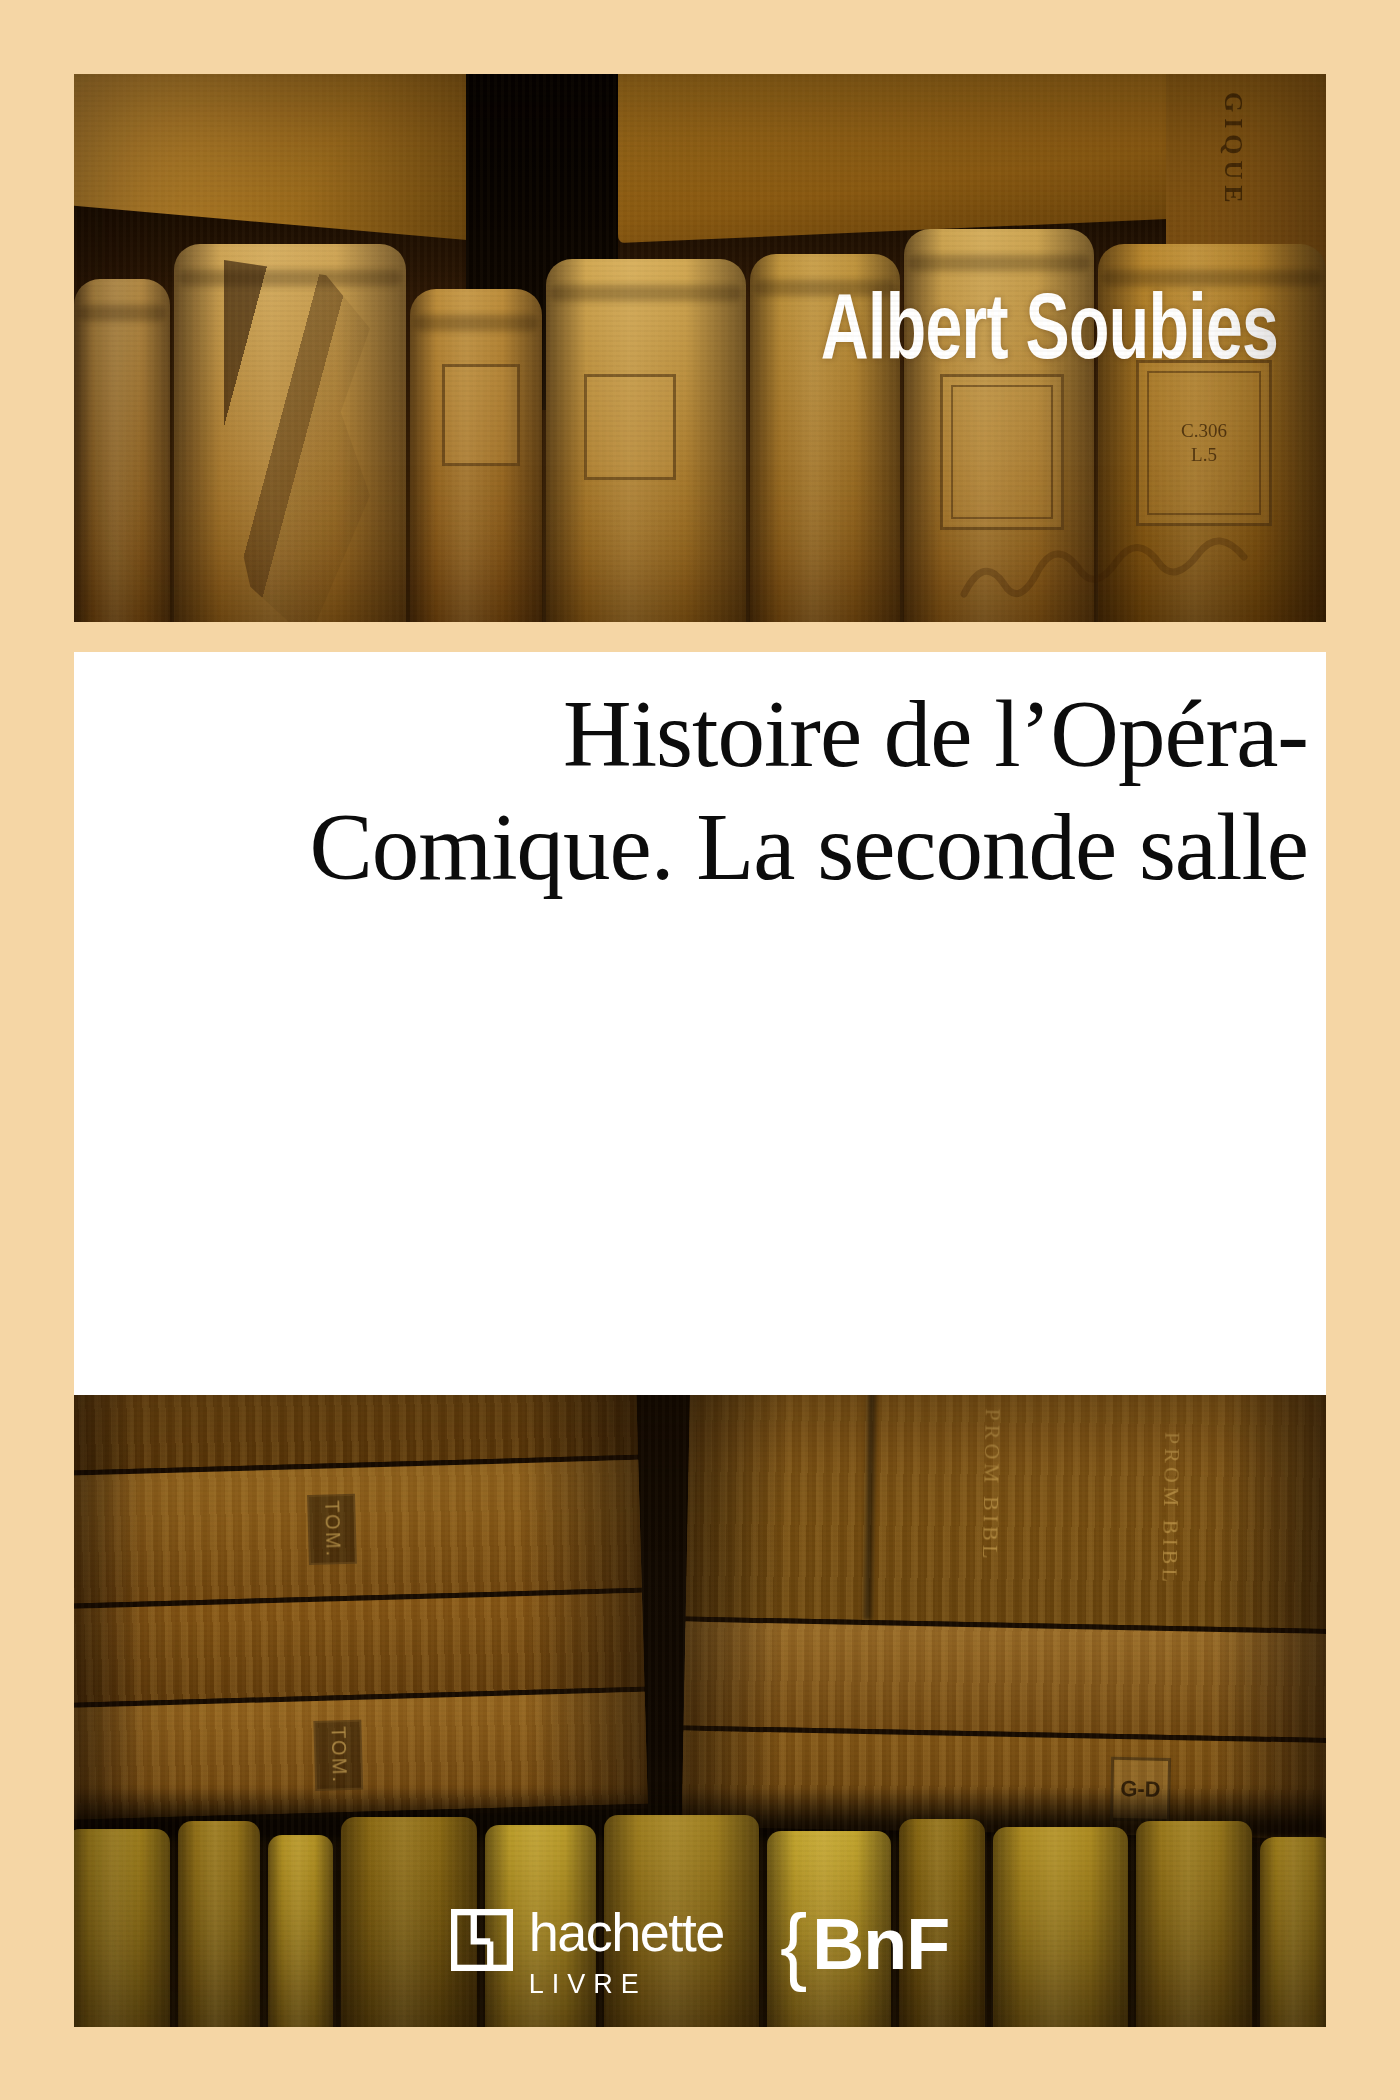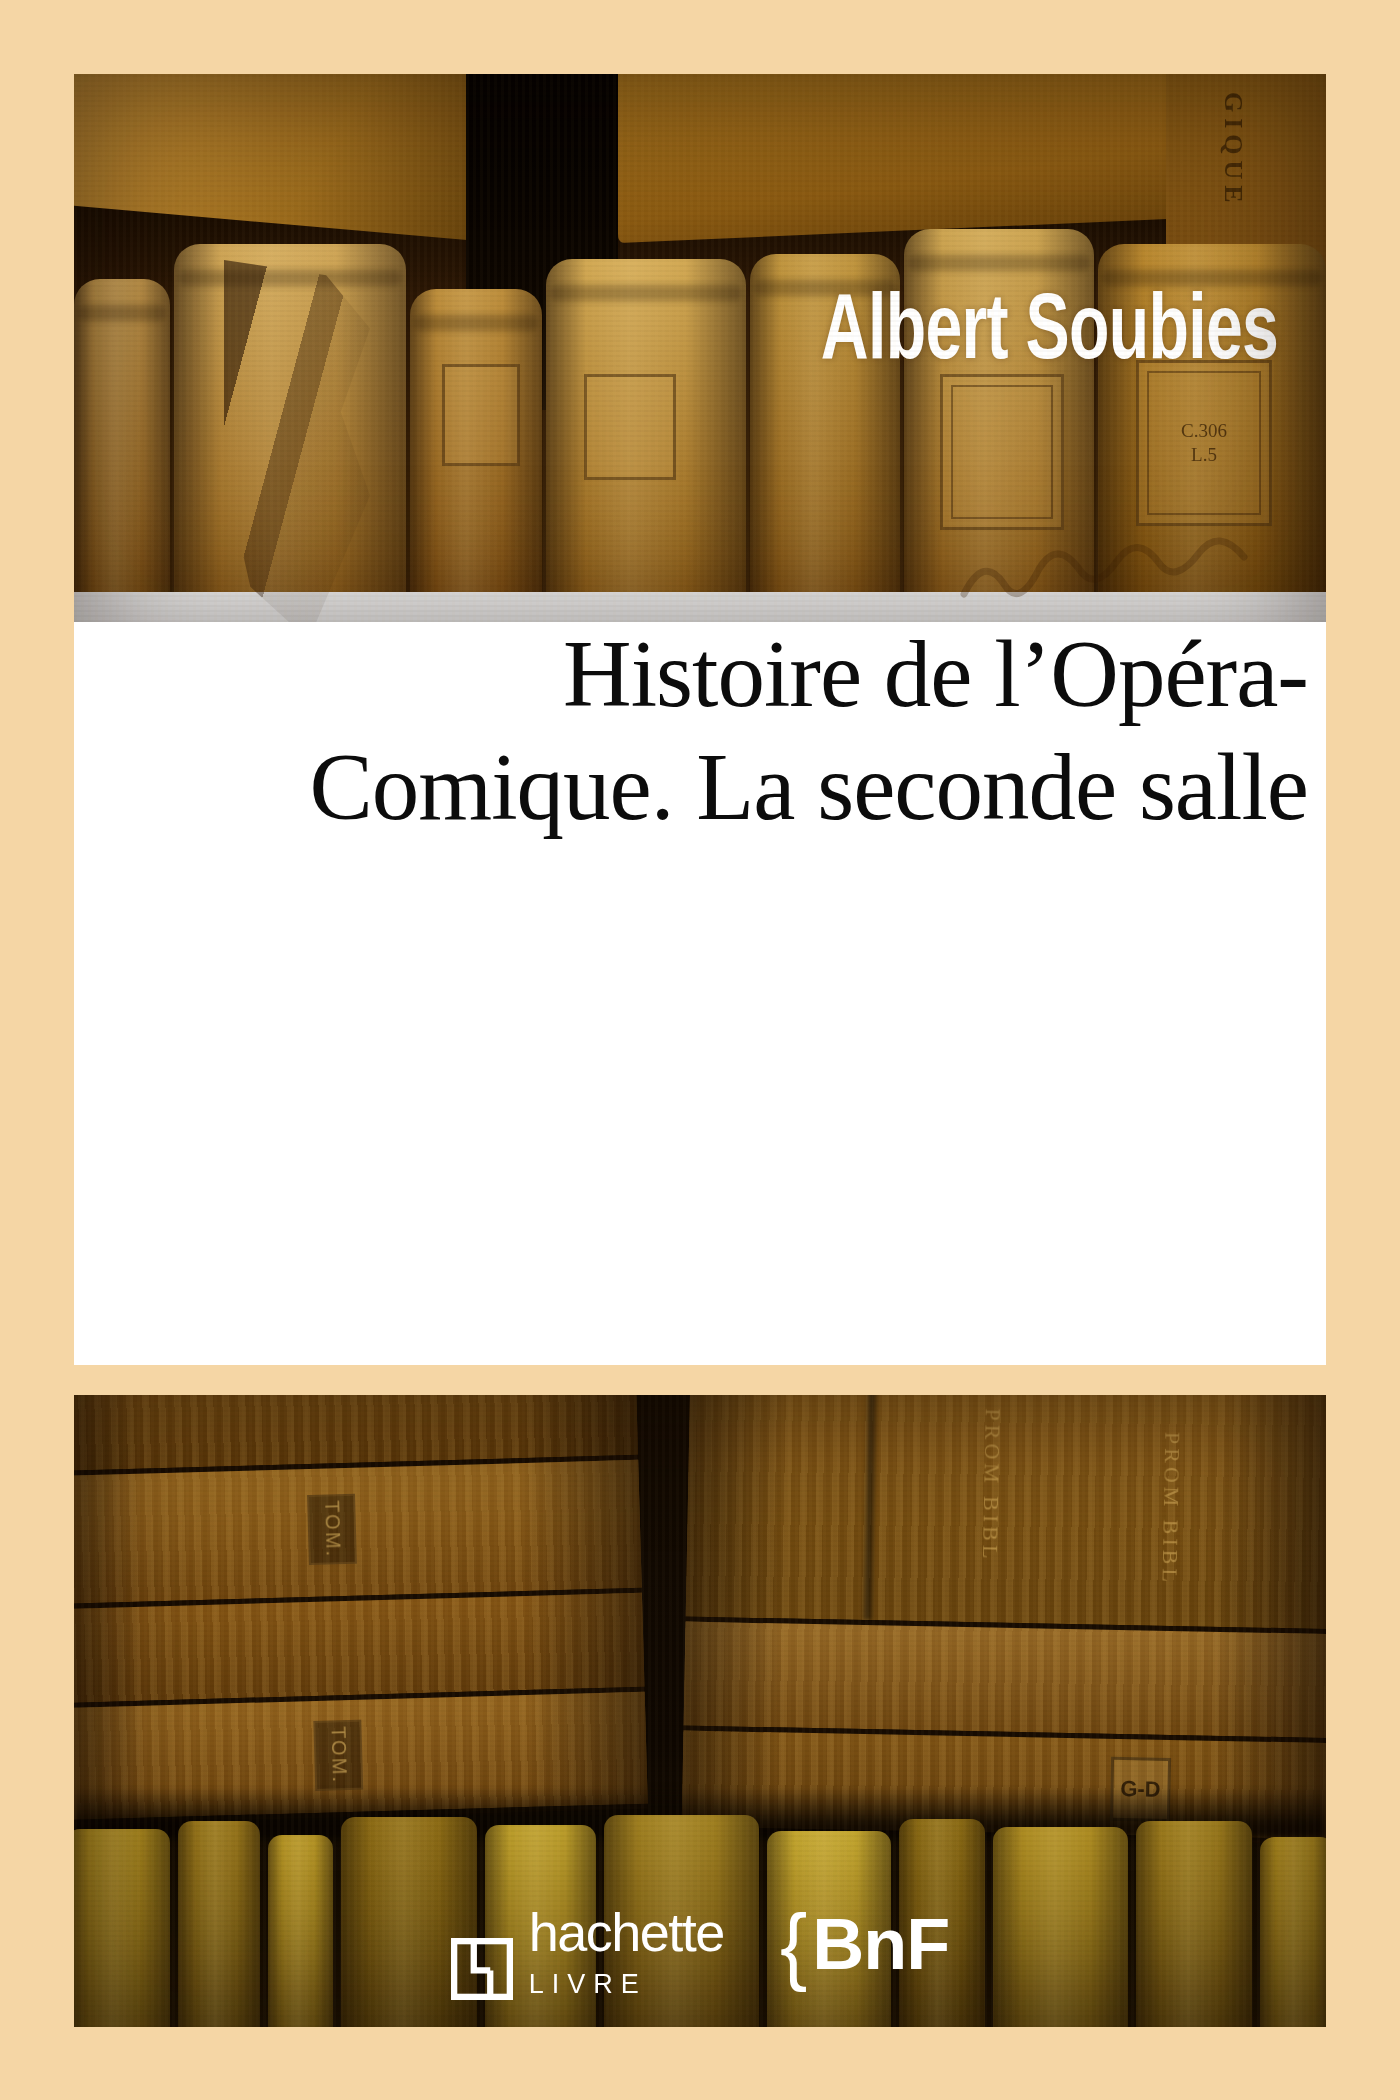--- a/index.html
+++ b/index.html
@@ -42,21 +42,21 @@
   .lbl-text{position:absolute;inset:0;display:flex;flex-direction:column;align-items:center;justify-content:center;
     font-family:"Liberation Serif",serif;font-size:19px;line-height:24px;color:rgba(52,29,4,.75);filter:blur(.4px);}
   .squiggle{position:absolute;z-index:6;opacity:.5;}
 
   
   .author{position:absolute;top:206px;right:48px;z-index:30;line-height:1;white-space:nowrap;
     font-size:92px;font-weight:700;letter-spacing:-1px;color:#ffffff;
     transform:scaleX(.72);transform-origin:100% 50%;text-shadow:0 0 8px rgba(60,30,0,.3);}
 
   
-  .band{position:absolute;left:74px;top:592px;width:1252px;height:773px;background:#ffffff;}
+  .band{position:absolute;left:74px;top:652px;width:1252px;height:773px;background:#ffffff;}
   .title{padding:26px 18px 0 0;text-align:right;font-family:"Liberation Serif",serif;
     font-size:95px;line-height:113px;letter-spacing:-1px;color:#0c0c0c;}
 
   
   .stack-left{position:absolute;left:-22px;top:-14px;width:590px;height:442px;transform:rotate(-1.6deg);}
   .stack-right{position:absolute;left:612px;top:-16px;width:664px;height:452px;transform:rotate(1.1deg);}
   .row{position:relative;width:100%;border-bottom:5px solid #170c02;
     background-image:linear-gradient(90deg,rgba(18,9,1,.5),rgba(18,9,1,0) 15%,rgba(18,9,1,0) 80%,rgba(18,9,1,.55)),
                      repeating-linear-gradient(90deg,rgba(228,184,98,.14) 0 7px,rgba(228,184,98,0) 7px 16px),
                      linear-gradient(180deg,var(--rl,#8a5c17) 0%,var(--rd,#66400d) 100%);}
@@ -72,21 +72,21 @@
   .bspines{position:absolute;left:-8px;right:-8px;bottom:0;height:212px;display:flex;gap:8px;align-items:flex-end;z-index:8;}
   .bsp{border-radius:14px 14px 0 0;
     background-image:linear-gradient(90deg,rgba(25,14,1,.5),rgba(25,14,1,0) 22%,rgba(255,230,150,.14) 45%,rgba(25,14,1,0) 72%,rgba(25,14,1,.5) 100%),
                      linear-gradient(180deg,var(--bl) 0%,var(--bd) 100%);}
   .shelf-shadow{position:absolute;left:0;right:0;top:392px;height:52px;z-index:7;filter:blur(3px);
     background:linear-gradient(180deg,rgba(8,4,0,0) 0%,rgba(8,4,0,.85) 70%,rgba(8,4,0,.9) 100%);}
 
   
   .logos{position:absolute;left:0;right:0;top:514px;display:flex;justify-content:center;
     align-items:flex-start;gap:56px;z-index:45;color:#ffffff;}
-  .hachette{display:flex;gap:16px;align-items:flex-end;}
+  .hachette{display:flex;gap:16px;align-items:flex-start;}
   .h-icon{width:62px;height:62px;display:block;}
   .h-col{display:flex;flex-direction:column;}
   .h-word{font-size:54px;font-weight:500;letter-spacing:-1.5px;line-height:46px;}
   .h-sub{font-size:27px;font-weight:400;letter-spacing:8px;line-height:32px;margin-top:13px;}
   .bnf{display:flex;align-items:flex-start;margin-top:0;}
   .bnf-brace{font-size:82px;font-weight:300;line-height:72px;margin-right:5px;transform:scaleY(1.04);}
   .bnf-word{font-size:72px;font-weight:700;letter-spacing:-1px;line-height:70px;}
 </style>
 </head>
 <body>

